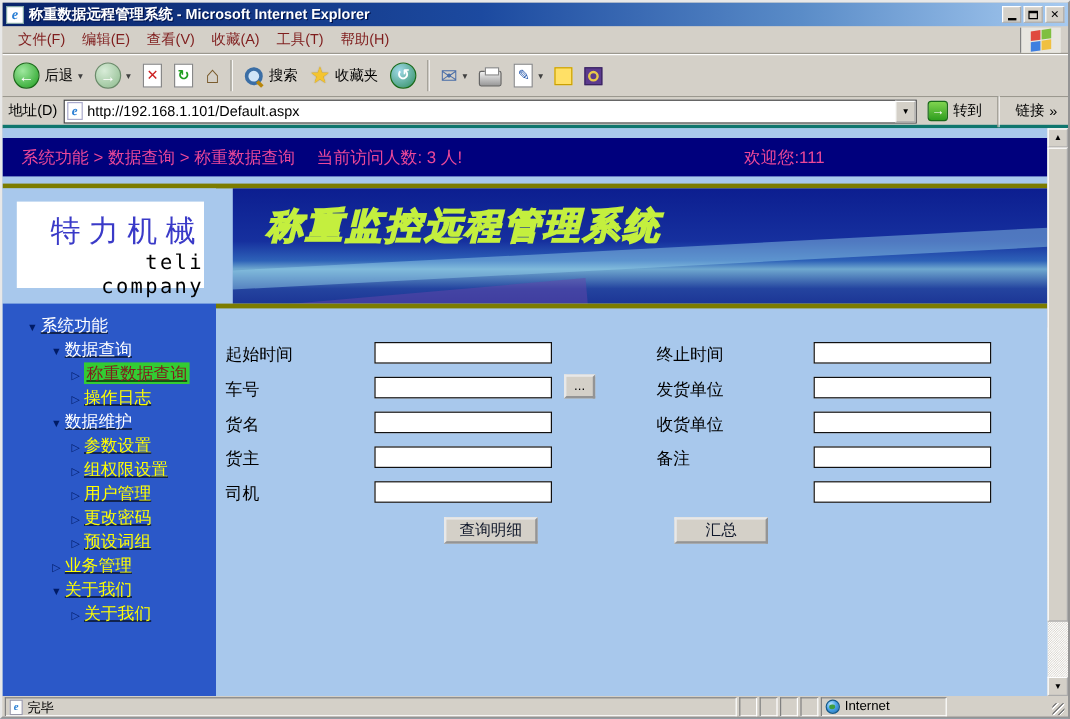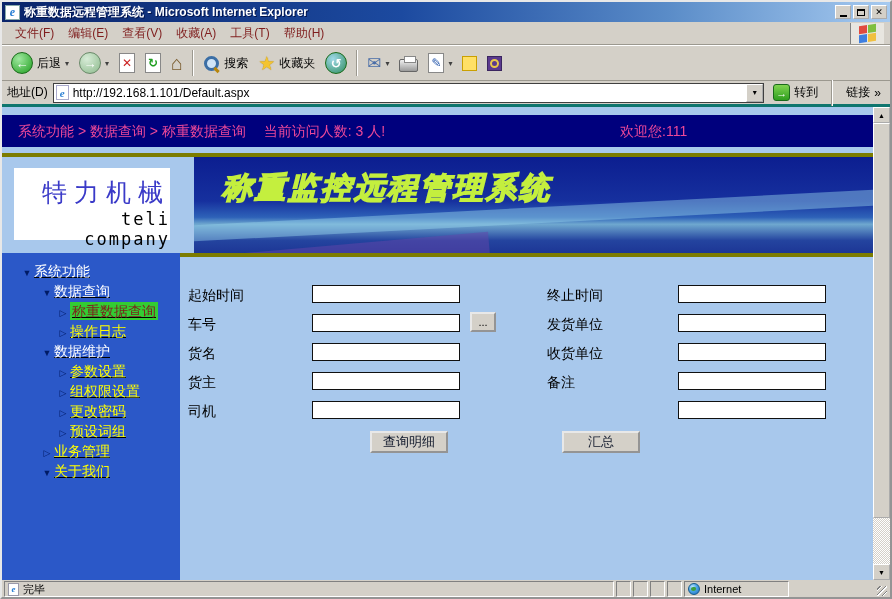--- a/index.html
+++ b/index.html
@@ -299,24 +299,26 @@
       </div>
 
       <div class="sidebar">
         <div class="trow l0"><span class="tri">▼</span><span class="tw">系统功能</span></div>
         <div class="trow l1"><span class="tri">▼</span><span class="tw">数据查询</span></div>
         <div class="trow l2"><span class="tri">▷</span><span class="sel">称重数据查询</span></div>
         <div class="trow l2"><span class="tri">▷</span><span class="ty">操作日志</span></div>
         <div class="trow l1"><span class="tri">▼</span><span class="tw">数据维护</span></div>
         <div class="trow l2"><span class="tri">▷</span><span class="ty">参数设置</span></div>
         <div class="trow l2"><span class="tri">▷</span><span class="ty">组权限设置</span></div>
+        <div class="trow l2"><span class="tri">▷</span><span class="ty">用户管理</span></div>
         <div class="trow l2"><span class="tri">▷</span><span class="ty">更改密码</span></div>
         <div class="trow l2"><span class="tri">▷</span><span class="ty">预设词组</span></div>
         <div class="trow l1"><span class="tri">▷</span><span class="ty">业务管理</span></div>
         <div class="trow l1"><span class="tri">▼</span><span class="ty">关于我们</span></div>
+        <div class="trow l2"><span class="tri">▷</span><span class="ty">关于我们</span></div>
       </div>
 
       <div class="main">
         <span class="flabel ll r1">起始时间</span>
         <input class="finput li r1" style="">
         <span class="flabel rl r1">终止时间</span>
         <input class="finput ri r1" style="">
 
         <span class="flabel ll r2">车号</span>
         <input class="finput li r2" style="">

